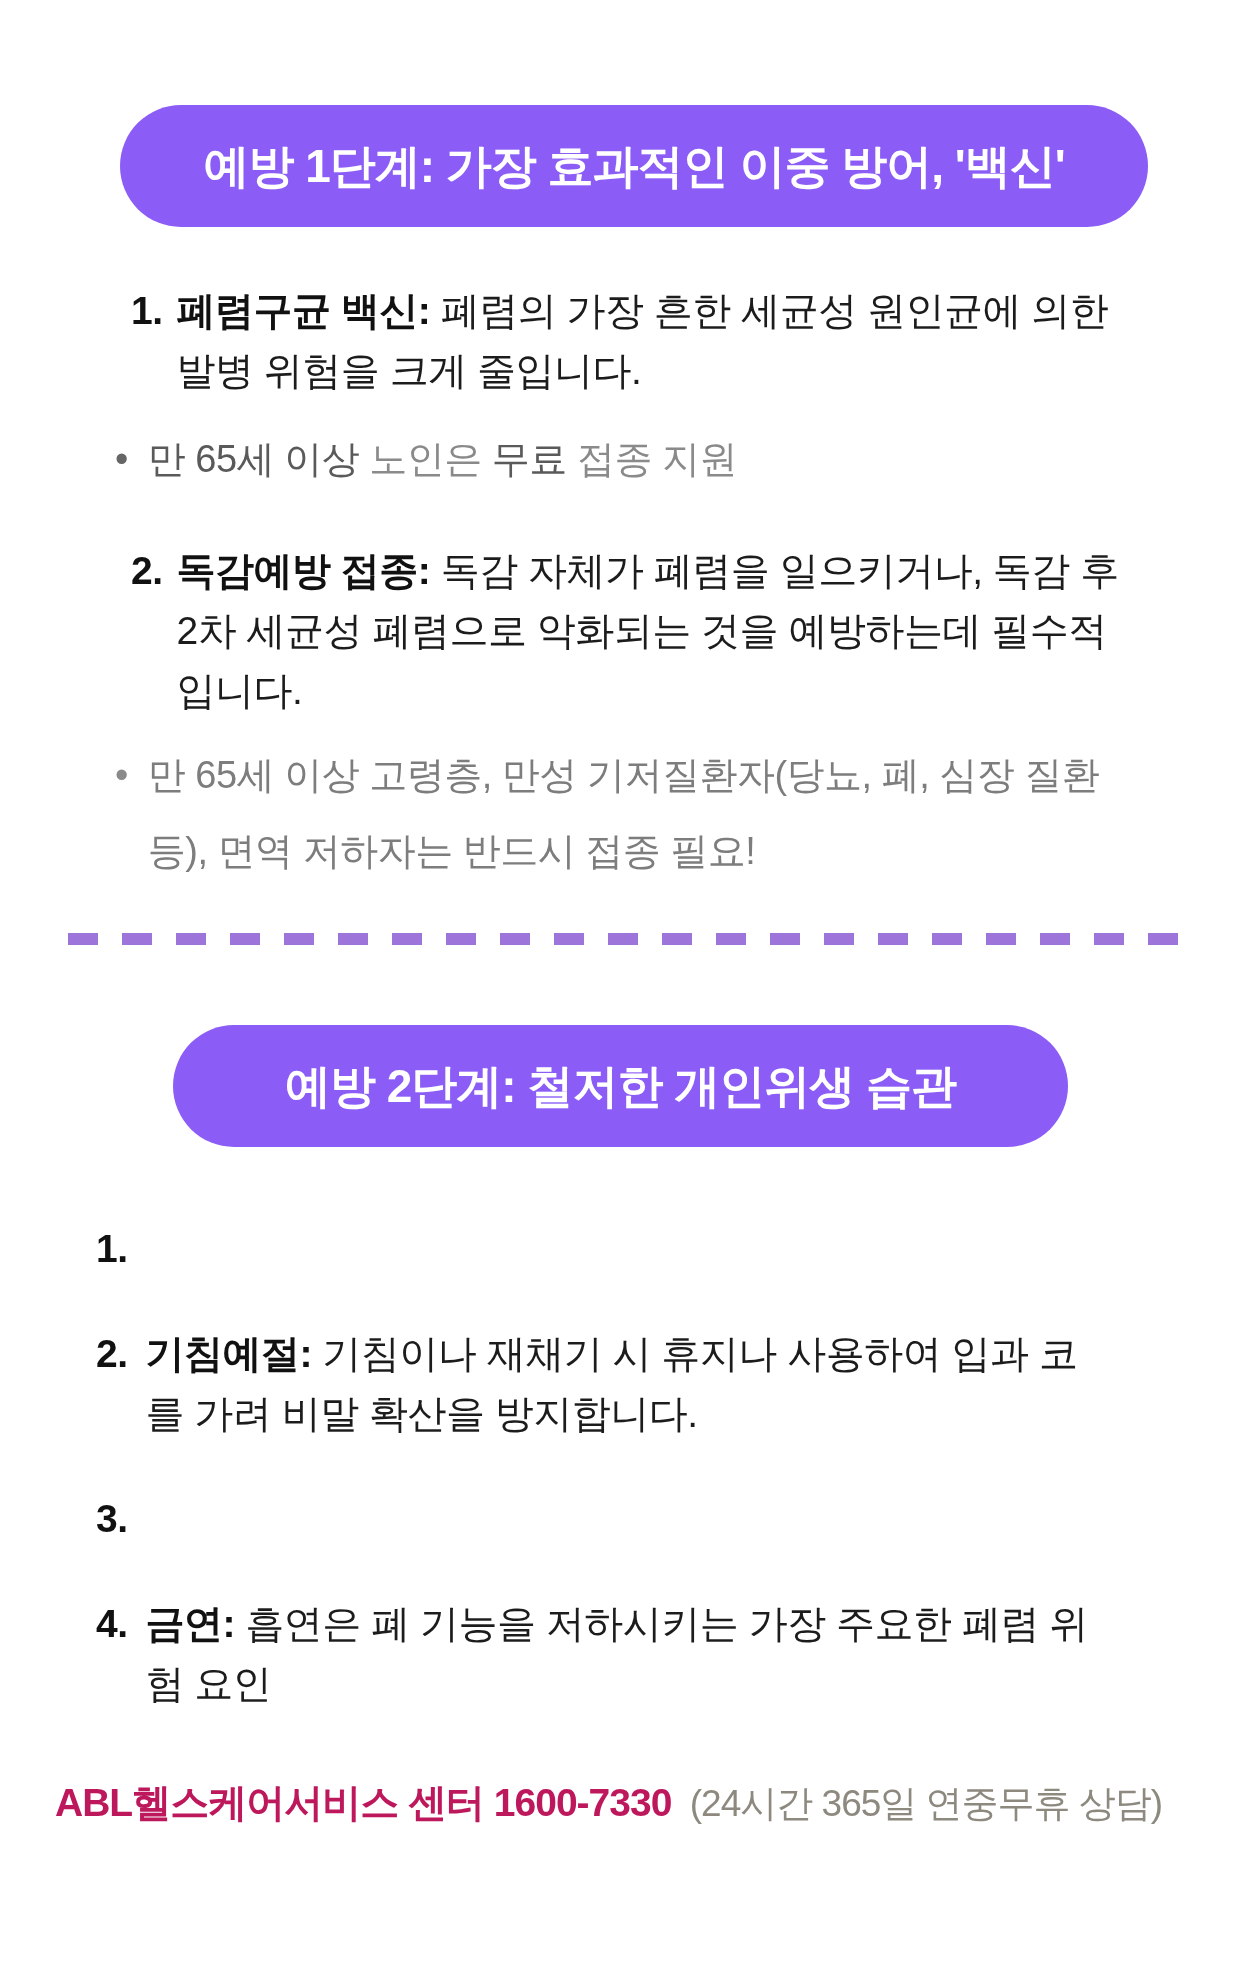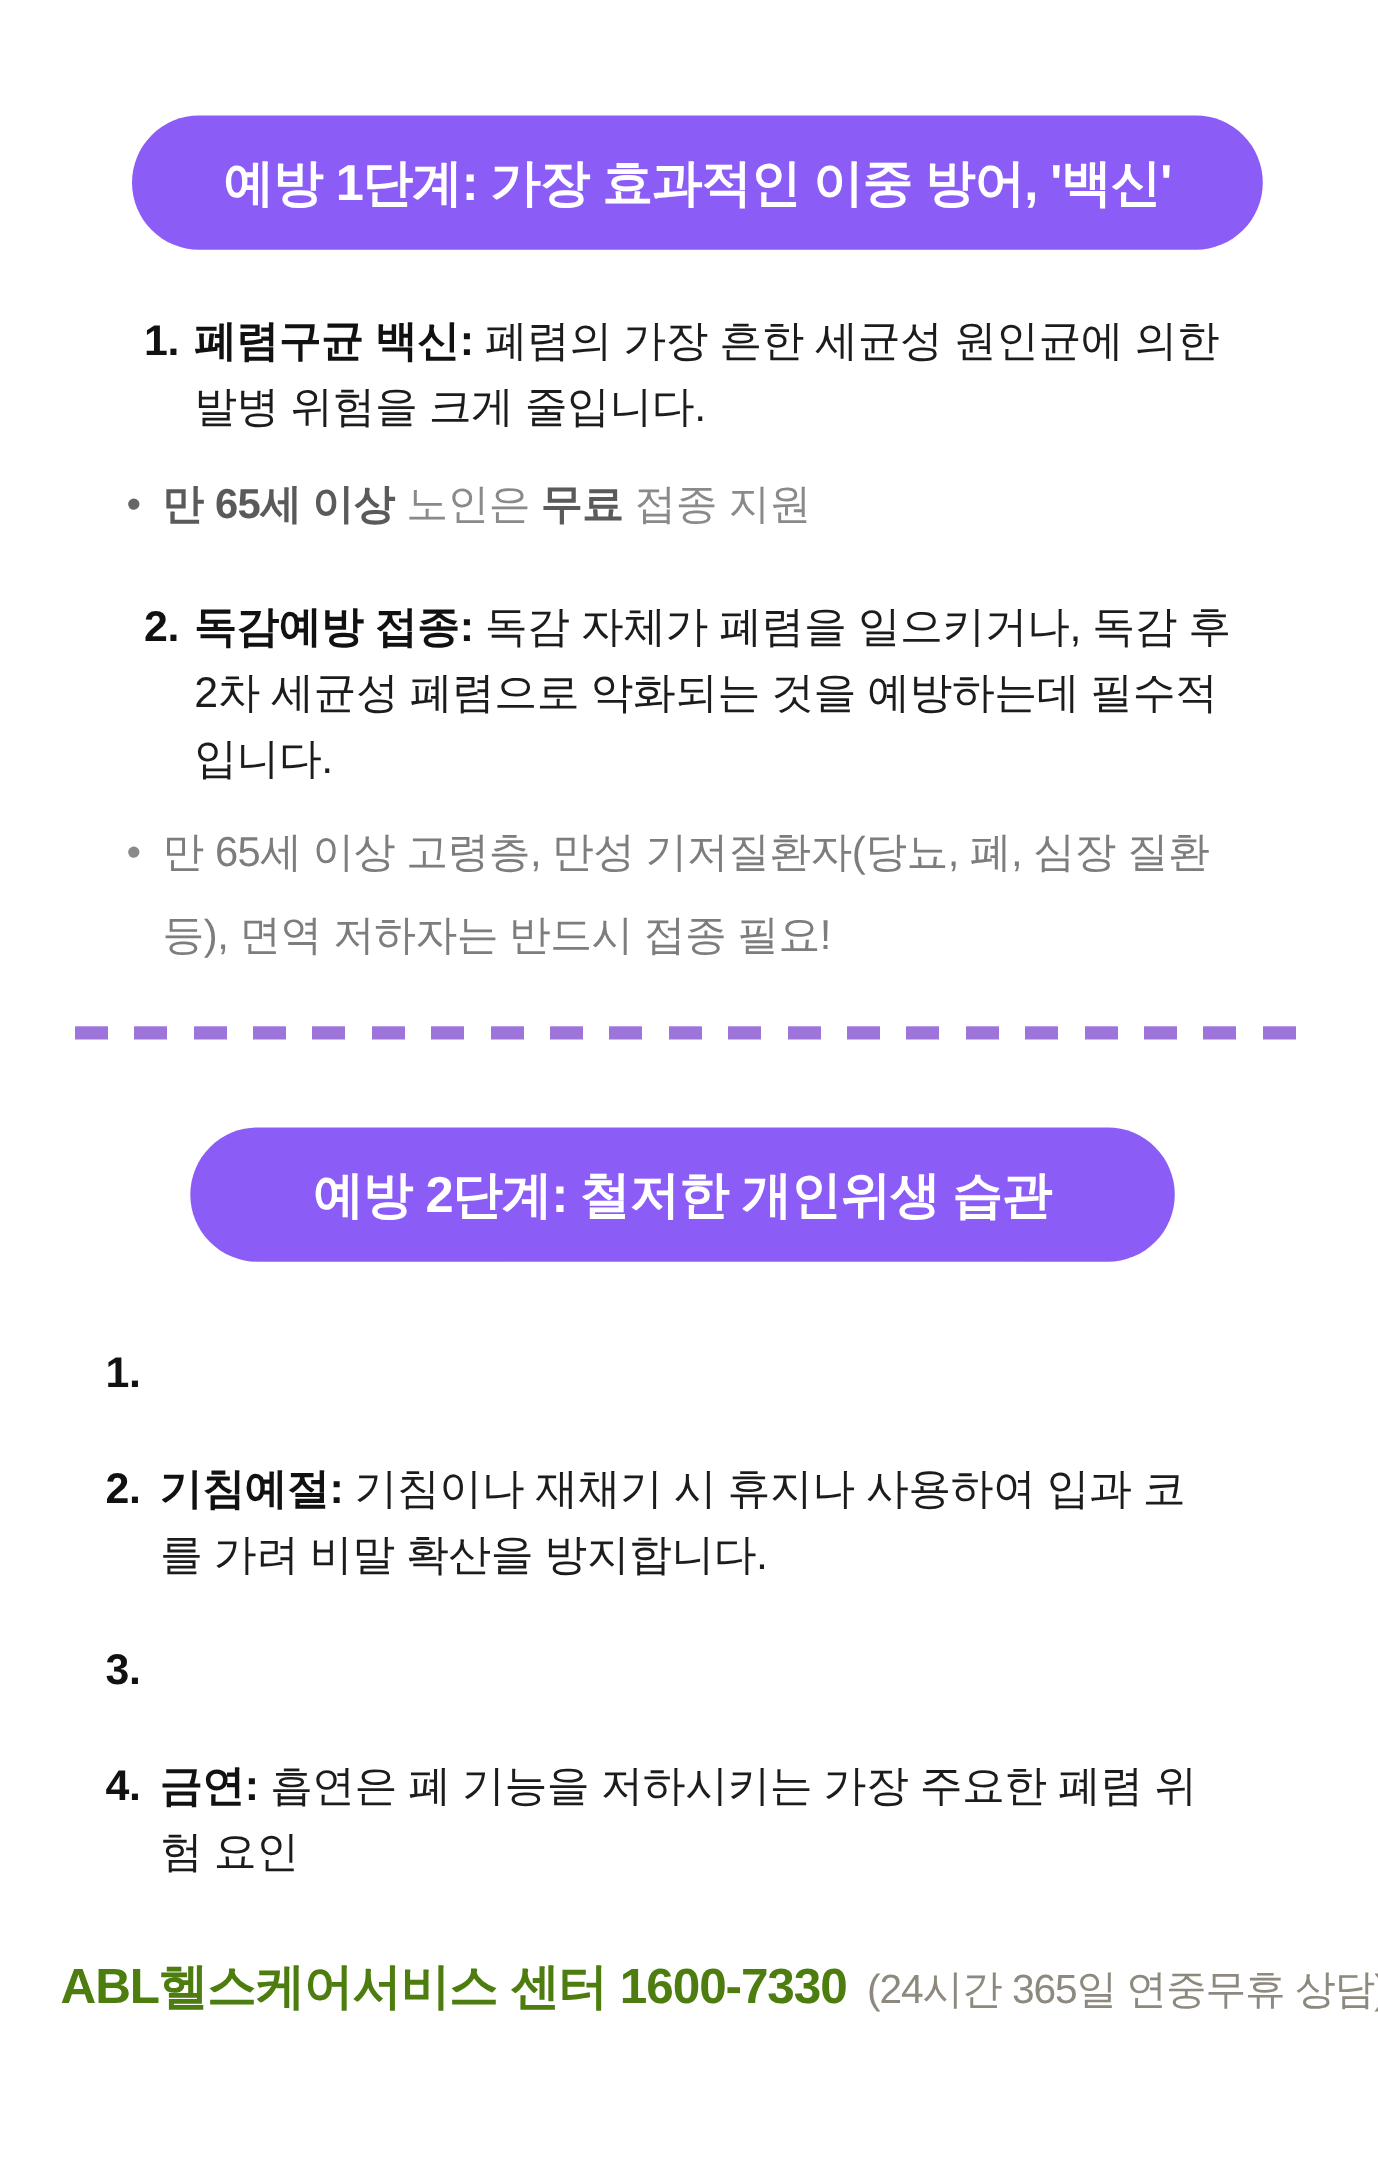--- a/index.html
+++ b/index.html
@@ -69,21 +69,21 @@
     flex: 0 0 auto;
     margin-right: 20px;
   }
   .bullet-1 {
     margin: 28px 60px 0 115px;
     line-height: 60px;
     color: #8a8a8a;
   }
   .bullet-1 .marker { color: #666666; }
   .bullet-1 .bold-part {
-    font-weight: bold;
+    font-weight: normal;
     color: #5a5a5a;
   }
   .bullet-2 {
     margin: 16px 60px 0 115px;
     line-height: 76px;
     color: #7d7d7d;
   }
   .bullet-2 .marker { color: #8a8a8a; }
   .bullet-2 .content { max-width: 990px; }
   .divider {
@@ -92,23 +92,23 @@
     background: repeating-linear-gradient(90deg, #9d74da 0 30px, transparent 30px 54px);
   }
   .s2-item-1 { margin: 72px 60px 0 96px; }
   .s2-item-2, .s2-item-3, .s2-item-4 { margin: 45px 60px 0 96px; }
   .s2 .num { margin-right: 18px; }
   .footer {
     margin: 62px 0 0 55px;
     white-space: nowrap;
   }
   .footer .footer-title {
-    font-size: 45px;
+    font-size: 39px;
     font-weight: bold;
-    color: #4d7c0f;
+    color: #be185d;
     letter-spacing: -1px;
   }
   .footer .footer-note {
     font-size: 37px;
     color: #8d897f;
     letter-spacing: -1px;
     margin-left: 14px;
   }
 </style>
 </head>

